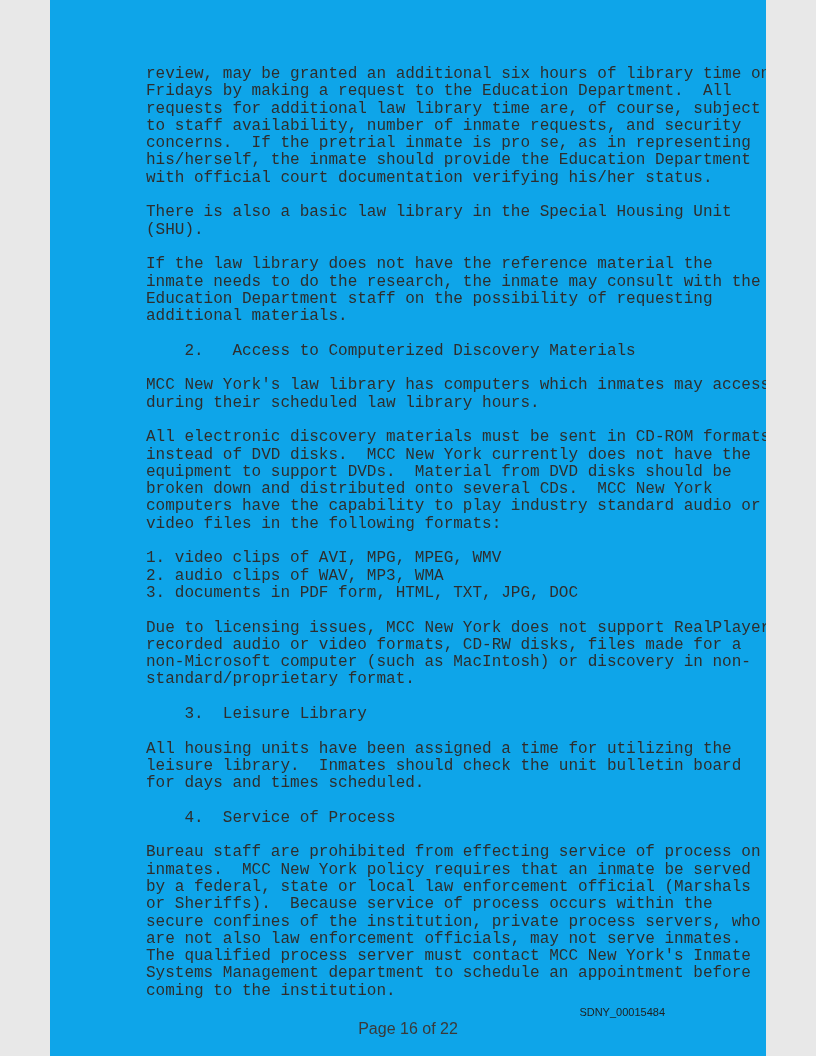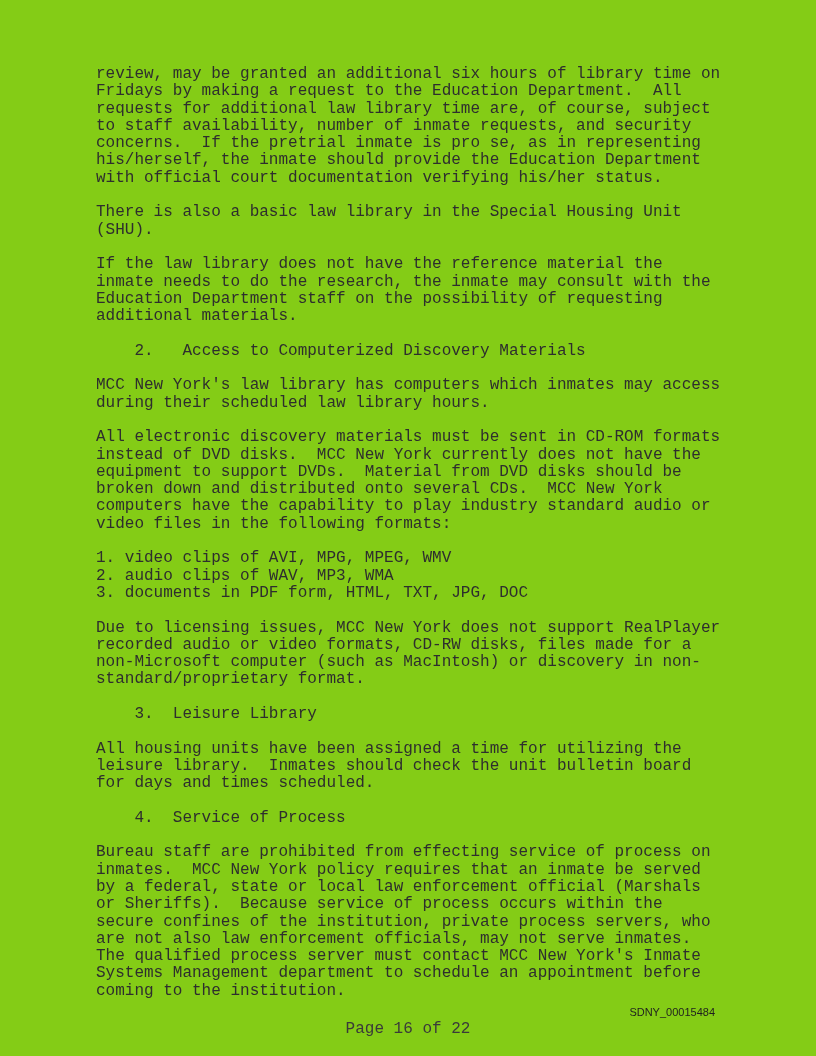--- a/index.html
+++ b/index.html
@@ -1,20 +1,20 @@
 <!DOCTYPE html>
 <html><head>
 <meta charset="utf-8">
 <style>
   html,body { margin:0; padding:0; background:#e8e8e8; }
   .page {
     position:relative;
-    width:816px; height:1056px;
+    width:716px; height:1056px;
     margin:0 auto;
-    background:#84cc16;
+    background:#0ea5e9;
     overflow:hidden;
     font-family:"Liberation Mono", monospace;
     color:#2e2e2e;
   }
   .doc-body {
     position:absolute;
     left:96px; top:66px;
     width:660px;
     font-size:16px;
     line-height:17.3px;
@@ -32,21 +32,21 @@
     top:1006px; right:101px;
     font-family:"Liberation Sans", sans-serif;
     font-size:11px;
     color:#1f1f1f;
   }
   .page-num {
     position:absolute;
     top:1020px; left:0;
     width:100%;
     text-align:center;
-    font-family:Liberation Mono, monospace;
+    font-family:Liberation Sans, sans-serif;
     font-size:16px;
     color:#3a3a3a;
   }
 </style>
 </head>
 <body>
 
 <div class="page">
   <div class="doc-body" id="doc-body"><div class="block"><div class="tline"><span>review, may be granted an additional six hours of library time on</span></div><div class="tline"><span>Fridays by making a request to the Education Department.  All</span></div><div class="tline"><span>requests for additional law library time are, of course, subject</span></div><div class="tline"><span>to staff availability, number of inmate requests, and security</span></div><div class="tline"><span>concerns.  If the pretrial inmate is pro se, as in representing</span></div><div class="tline"><span>his/herself, the inmate should provide the Education Department</span></div><div class="tline"><span>with official court documentation verifying his/her status.</span></div></div><div class="block"><div class="tline"><span>There is also a basic law library in the Special Housing Unit</span></div><div class="tline"><span>(SHU).</span></div></div><div class="block"><div class="tline"><span>If the law library does not have the reference material the</span></div><div class="tline"><span>inmate needs to do the research, the inmate may consult with the</span></div><div class="tline"><span>Education Department staff on the possibility of requesting</span></div><div class="tline"><span>additional materials.</span></div></div><div class="block"><div class="tline"><span>    2.   </span><span class="u">Access to Computerized Discovery Materials</span></div></div><div class="block"><div class="tline"><span>MCC New York's law library has computers which inmates may access</span></div><div class="tline"><span>during their scheduled law library hours.</span></div></div><div class="block"><div class="tline"><span>All electronic discovery materials must be sent in CD-ROM formats</span></div><div class="tline"><span>instead of DVD disks.  MCC New York currently does not have the</span></div><div class="tline"><span>equipment to support DVDs.  Material from DVD disks should be</span></div><div class="tline"><span>broken down and distributed onto several CDs.  MCC New York</span></div><div class="tline"><span>computers have the capability to play industry standard audio or</span></div><div class="tline"><span>video files in the following formats:</span></div></div><div class="block"><div class="tline"><span>1. video clips of AVI, MPG, MPEG, WMV</span></div><div class="tline"><span>2. audio clips of WAV, MP3, WMA</span></div><div class="tline"><span>3. documents in PDF form, HTML, TXT, JPG, DOC</span></div></div><div class="block"><div class="tline"><span>Due to licensing issues, MCC New York does not support RealPlayer</span></div><div class="tline"><span>recorded audio or video formats, CD-RW disks, files made for a</span></div><div class="tline"><span>non-Microsoft computer (such as MacIntosh) or discovery in non-</span></div><div class="tline"><span>standard/proprietary format.</span></div></div><div class="block"><div class="tline"><span>    3.  </span><span class="u">Leisure Library</span></div></div><div class="block"><div class="tline"><span>All housing units have been assigned a time for utilizing the</span></div><div class="tline"><span>leisure library.  Inmates should check the unit bulletin board</span></div><div class="tline"><span>for days and times scheduled.</span></div></div><div class="block"><div class="tline"><span>    4.  </span><span class="u">Service of Process</span></div></div><div class="block"><div class="tline"><span>Bureau staff are prohibited from effecting service of process on</span></div><div class="tline"><span>inmates.  MCC New York policy requires that an inmate be served</span></div><div class="tline"><span>by a federal, state or local law enforcement official (Marshals</span></div><div class="tline"><span>or Sheriffs).  Because service of process occurs within the</span></div><div class="tline"><span>secure confines of the institution, private process servers, who</span></div><div class="tline"><span>are not also law enforcement officials, may not serve inmates.</span></div><div class="tline"><span>The qualified process server must contact MCC New York's Inmate</span></div><div class="tline"><span>Systems Management department to schedule an appointment </span><span class="u">before</span></div><div class="tline"><span>coming to the institution.</span></div></div></div>
   <div class="bates">SDNY_00015484</div>

